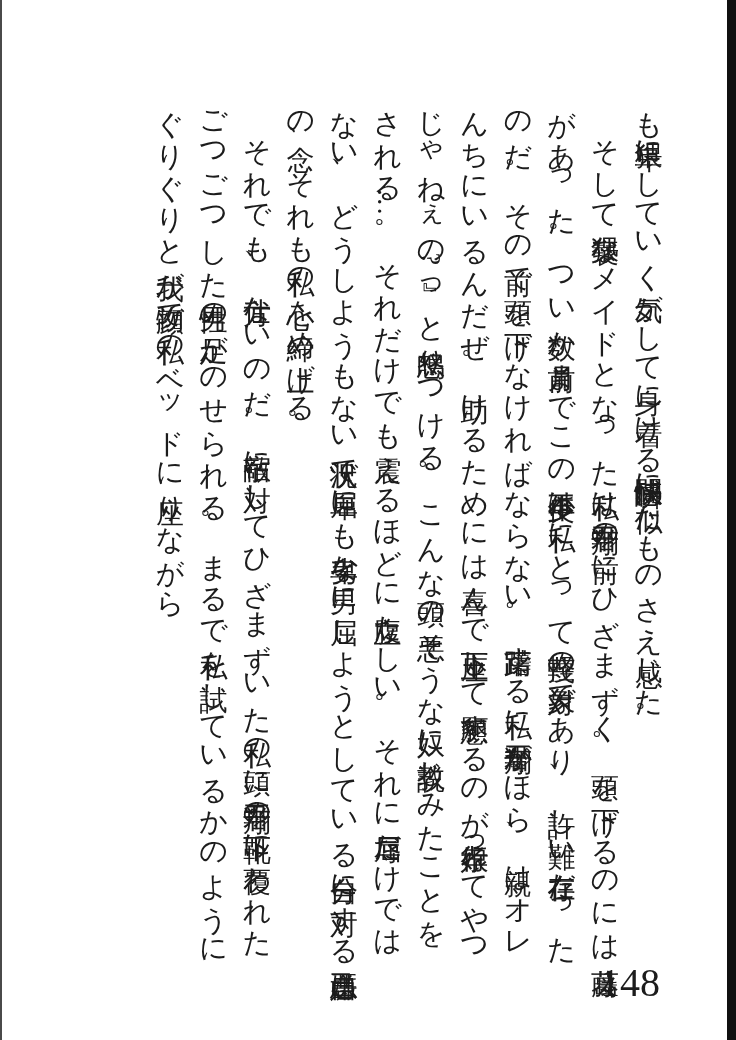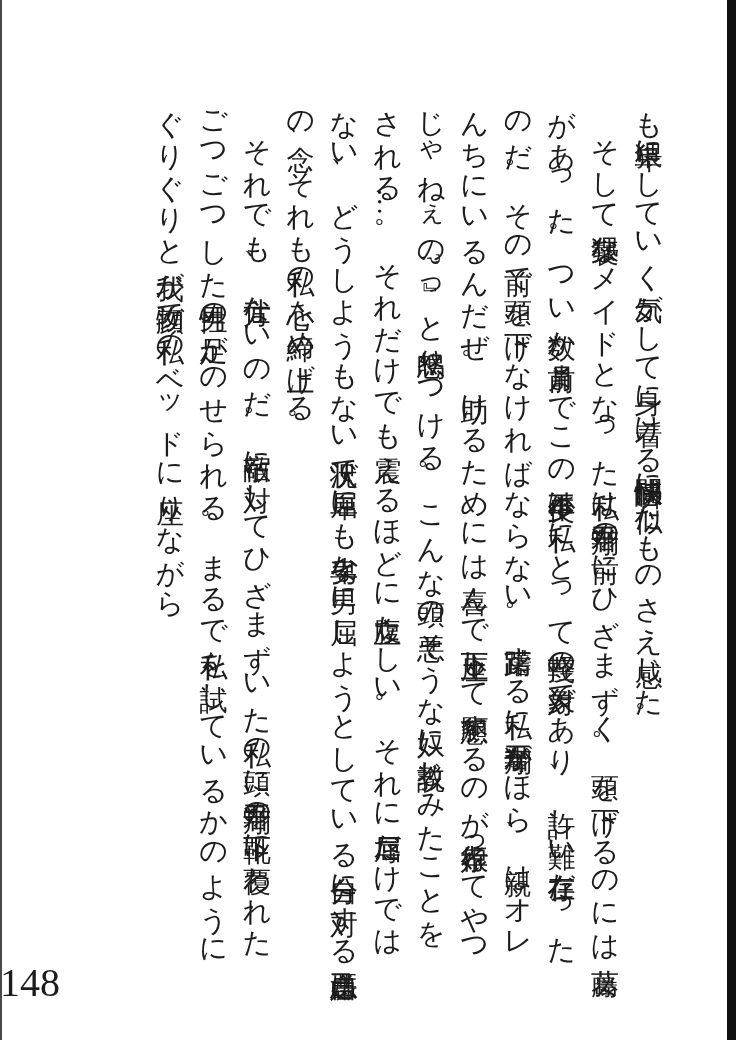--- a/index.html
+++ b/index.html
@@ -43,21 +43,21 @@
   }
   
   .text-block p.tight {
     letter-spacing: -1px;
   }
   .page-number {
     position: absolute;
     top: 963px;
     left: 0;
     width: 660px;
-    text-align: left;
+    text-align: right;
     font-size: 40px;
     line-height: 1;
     color: var(--ink, #1c1c1c);
   }
   .edge-right {
     position: absolute;
     top: 0;
     right: 0;
     width: 9px;
     height: 1040px;

